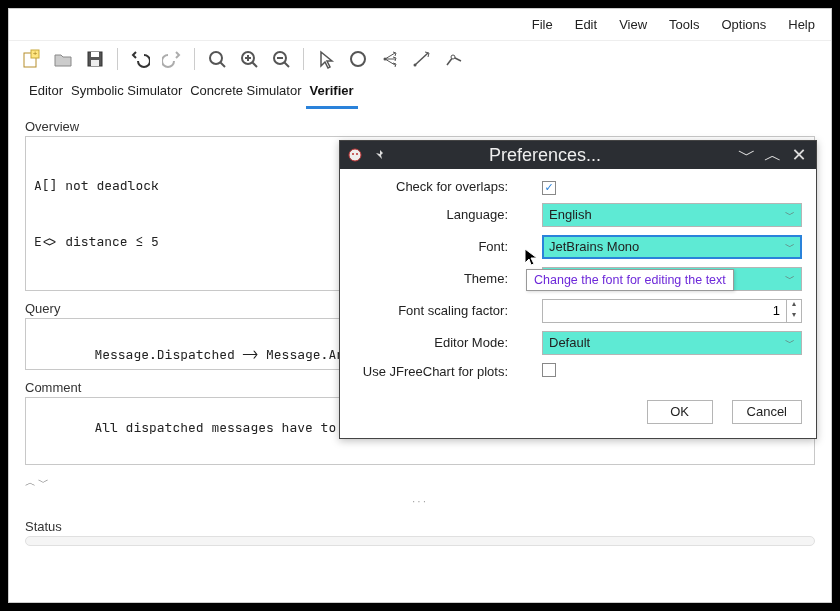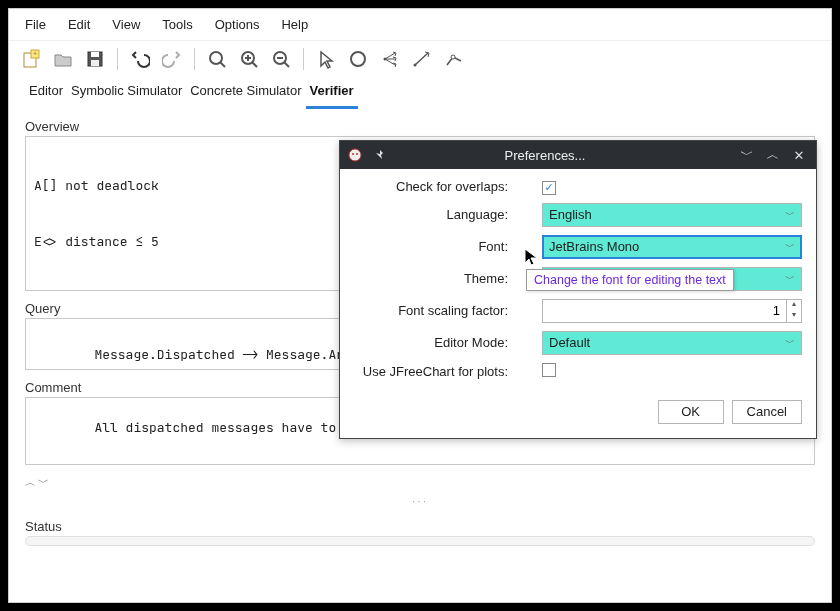--- a/index.html
+++ b/index.html
@@ -20,20 +20,21 @@
     background: #fff;
     border: 1px solid #ccc;
     display: flex;
     flex-direction: column;
   }
   .menubar {
     display: flex;
     gap: 2px;
     padding: 4px 6px;
     border-bottom: 1px solid #eee;
+    justify-content: flex-end;
   }
   .menubar .menu-item {
     padding: 4px 10px;
     cursor: default;
   }
   .toolbar {
     display: flex;
     align-items: center;
     gap: 4px;
     padding: 4px 8px;
@@ -116,21 +117,21 @@
     box-shadow: 0 2px 8px rgba(0,0,0,.25);
   }
   .dialog-titlebar {
     background: #2b2e33;
     color: #eee;
     height: 28px;
     display: flex;
     align-items: center;
     padding: 0 8px;
     gap: 8px;
-    font-size: 13px;
+    font-size: 18px;
   }
   .dialog-titlebar .title {
     flex: 1;
     text-align: center;
     padding-right: 40px;
   }
   .dialog-titlebar .winicon {
     color: #ddd;
     width: 18px; text-align:center;
     cursor: default;
@@ -184,21 +185,21 @@
   }
   .spinner .spin-btns div { flex:1; font-size:8px; text-align:center; line-height:1; color:#555; }
   .check {
     width: 14px; height:14px; border:1px solid #888; display:inline-flex;
     align-items:center; justify-content:center; background:#fff;
   }
   .check.checked::after {
     content:"✓"; color:#2a82da; font-size:11px; line-height:1;
   }
   .dialog-buttons {
-    display:flex; justify-content:flex-end; gap:8px;
+    display:flex; justify-content:flex-end; gap:19px;
     padding: 12px 14px 14px 0;
   }
   .btn {
     min-width: 66px; height: 24px;
     border: 1px solid #b5b5b5;
     background: #fff;
     display:flex; align-items:center; justify-content:center;
     font-size: 13px;
     padding: 0 14px;
     cursor: default;

